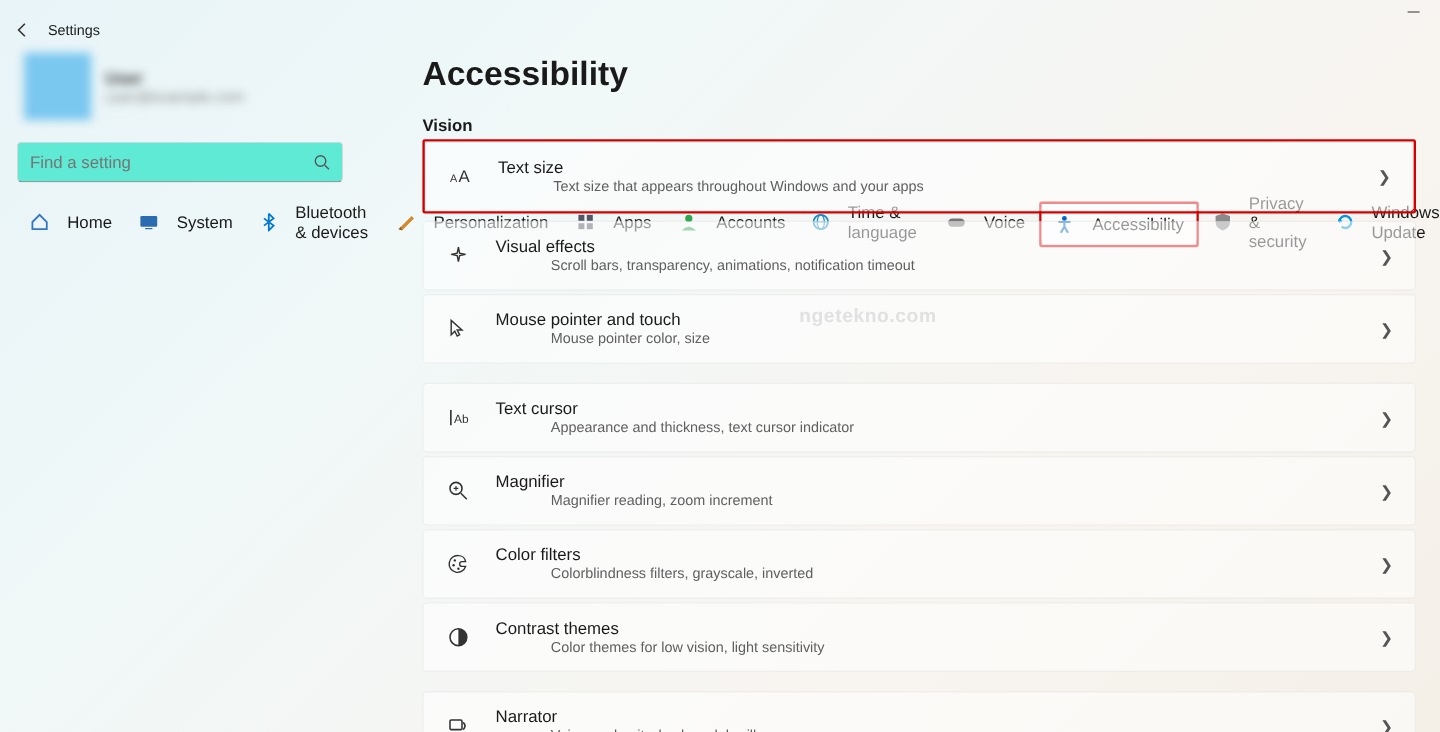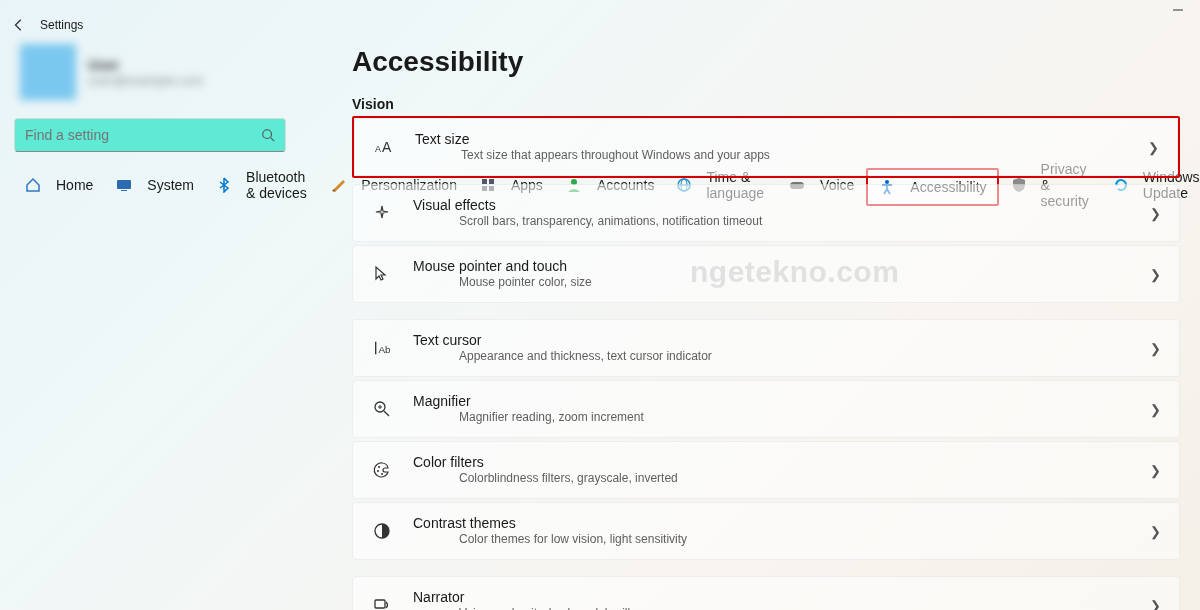--- a/index.html
+++ b/index.html
@@ -107,22 +107,22 @@
   .card .chevron { color: #555; font-size: 13px; }
   .card-group-space { height: 10px; }
   .card-highlight {
     border: 2.5px solid #d40000;
     border-radius: 2px;
     margin-bottom: 3px;
   }
   .card-highlight .card { border-radius:3px;margin:0;}
   .watermark {
     position: absolute;
-    top: 255px; left: 690px;
-    font-size: 30px; font-weight: 700;
+    top: 255px; left: 666px;
+    font-size: 16px; font-weight: 700;
     color: rgba(220,220,220,0.85);
     letter-spacing: 0.5px;
     pointer-events: none;
   }
   svg { display:block;}
 </style>
 </head>
 <body>
 
 <div class="titlebar">

